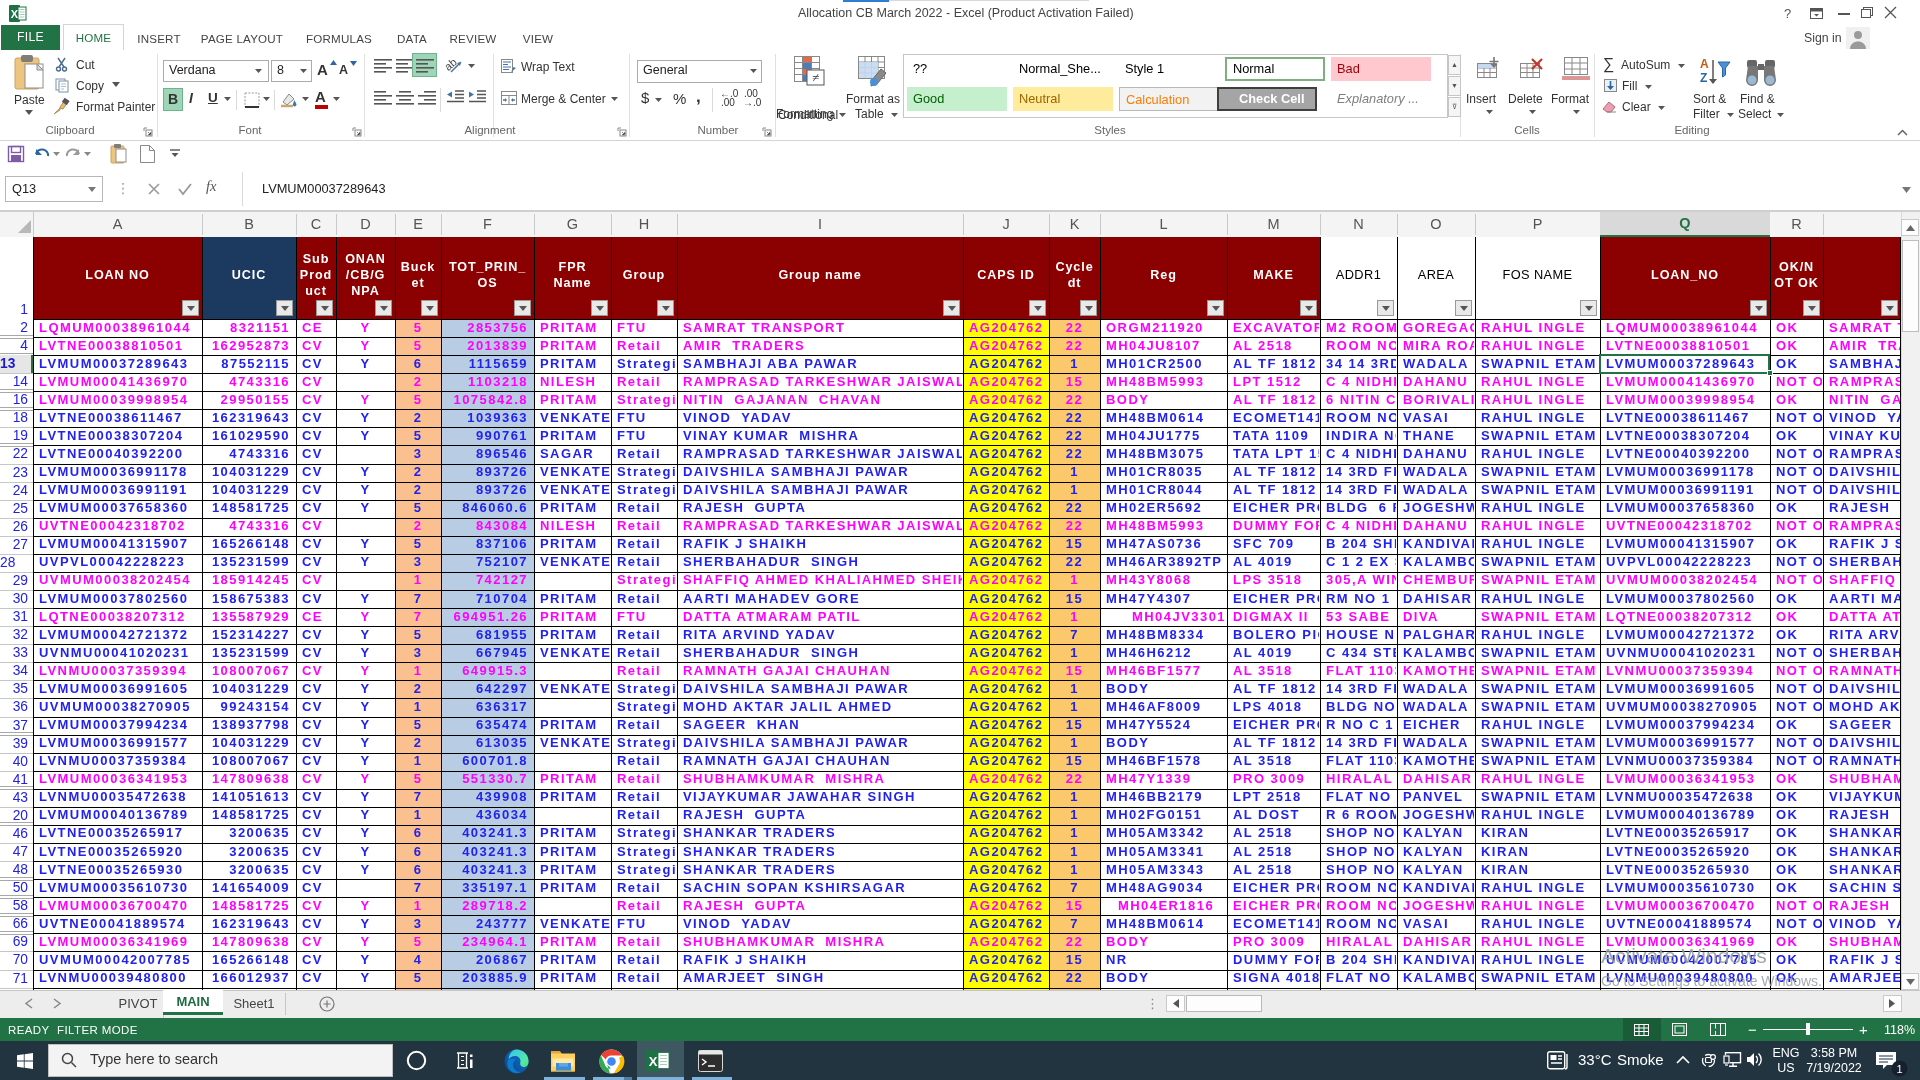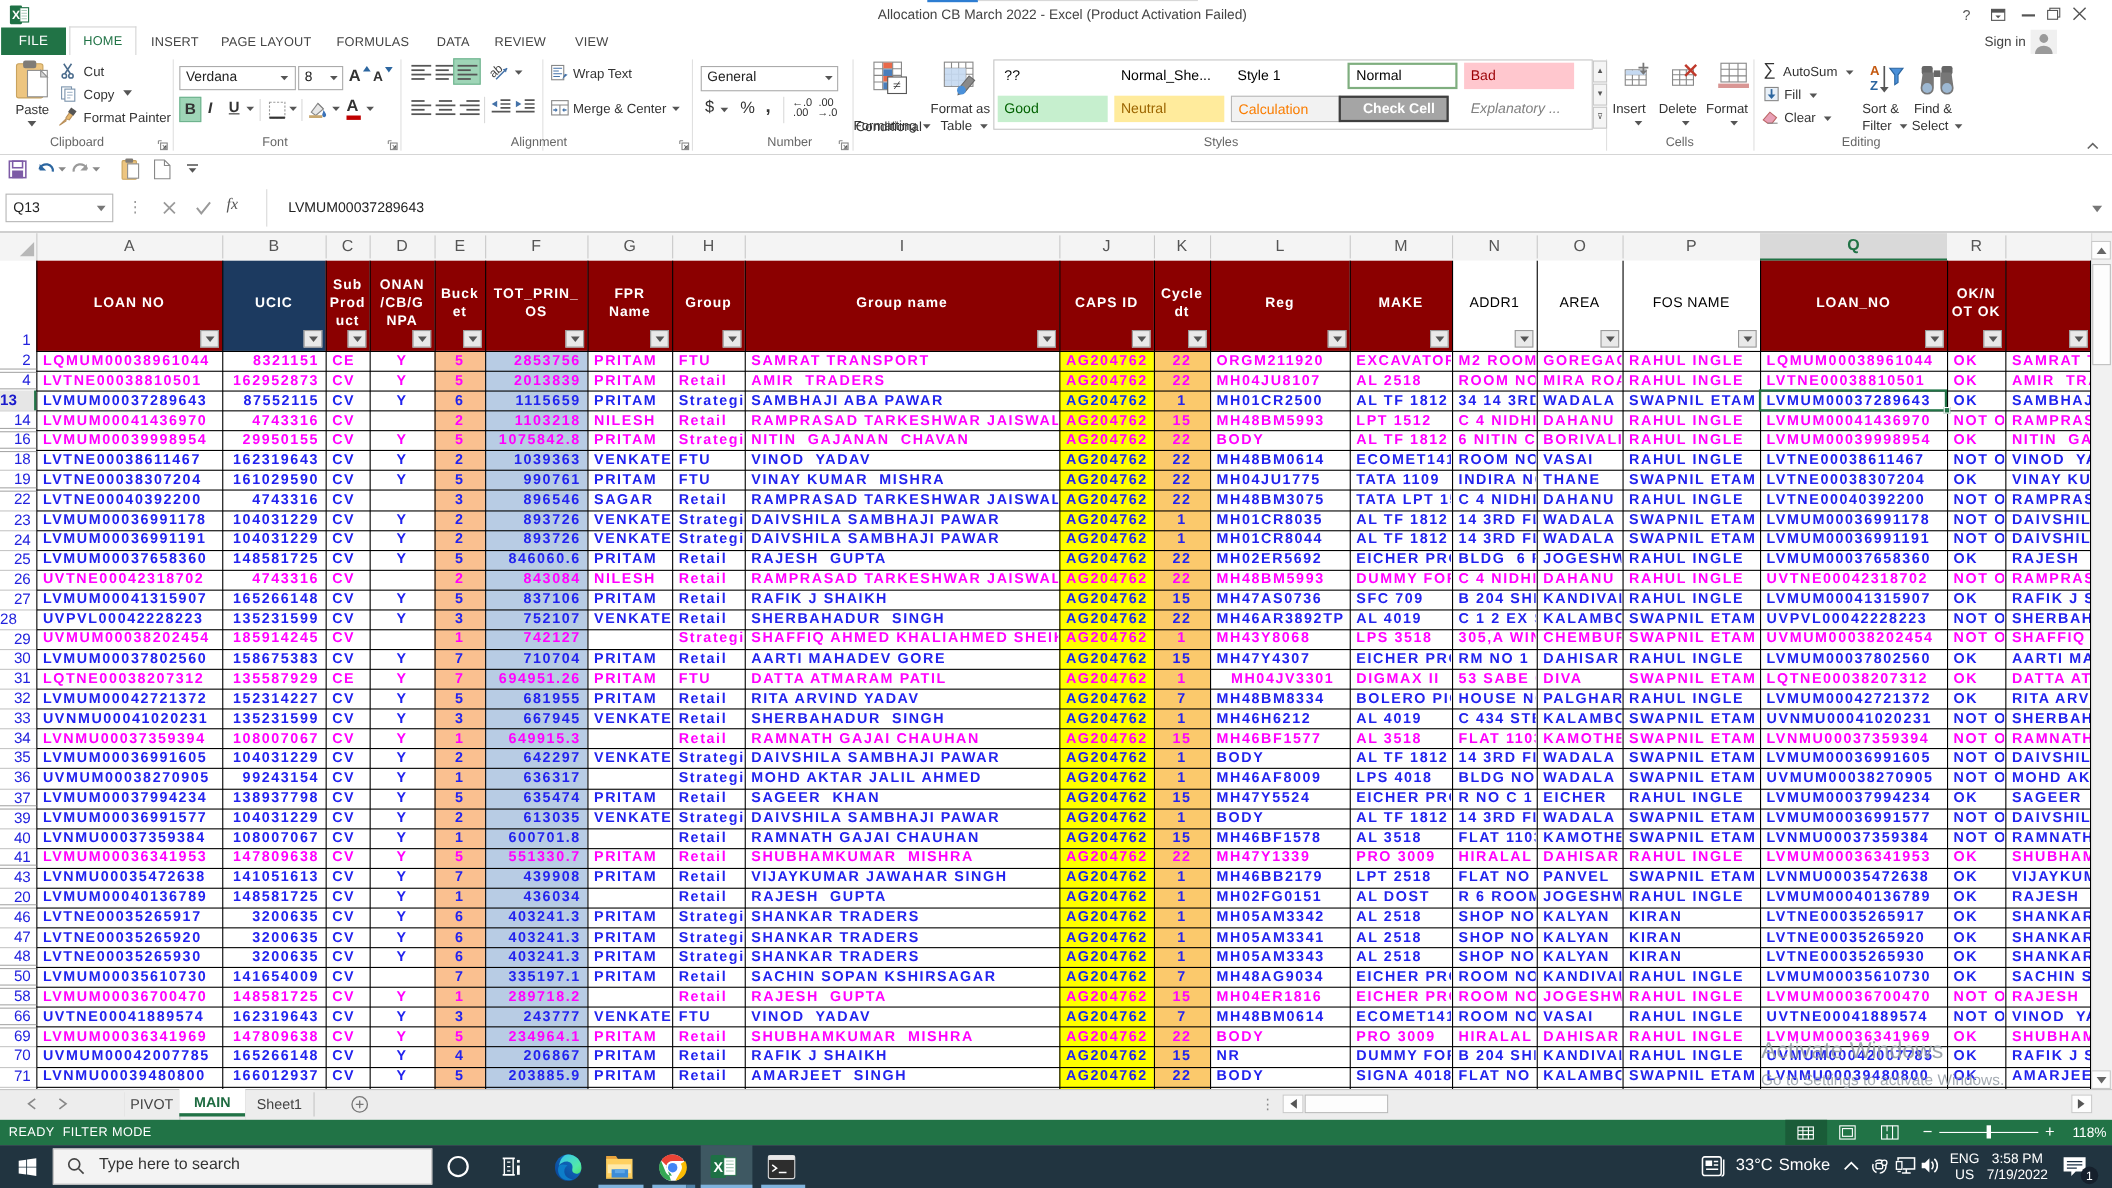--- a/index.html
+++ b/index.html
@@ -975,21 +975,21 @@
 <div class="cell m" style="left:203px;top:607.62px;width:92px;padding-right:5px;text-align:right;">135587929</div>
 <div class="cell m" style="left:297px;top:607.62px;width:38px;padding-left:5px;text-align:left;">CE</div>
 <div class="cell m" style="left:337px;top:607.62px;width:57px;text-align:center;">Y</div>
 <div class="cell m" style="left:396px;top:607.62px;width:44px;text-align:center;">7</div>
 <div class="cell m" style="left:442px;top:607.62px;width:91px;padding-right:5px;text-align:right;">694951.26</div>
 <div class="cell m" style="left:535px;top:607.62px;width:75px;padding-left:5px;text-align:left;">PRITAM</div>
 <div class="cell m" style="left:612px;top:607.62px;width:64px;padding-left:5px;text-align:left;">FTU</div>
 <div class="cell m" style="left:678px;top:607.62px;width:284px;padding-left:5px;text-align:left;">DATTA ATMARAM PATIL</div>
 <div class="cell m" style="left:964px;top:607.62px;width:84px;padding-left:5px;text-align:left;">AG204762</div>
 <div class="cell m" style="left:1050px;top:607.62px;width:49px;text-align:center;">1</div>
-<div class="cell m" style="left:1101px;top:607.62px;width:125px;padding-left:5px;text-align:center;">MH04JV3301</div>
+<div class="cell m" style="left:1101px;top:607.62px;width:125px;padding-left:5px;text-align:right;">MH04JV3301</div>
 <div class="cell m" style="left:1228px;top:607.62px;width:91px;padding-left:5px;text-align:left;">DIGMAX II</div>
 <div class="cell m" style="left:1321px;top:607.62px;width:75px;padding-left:5px;text-align:left;">53 SABE G</div>
 <div class="cell m" style="left:1398px;top:607.62px;width:76px;padding-left:5px;text-align:left;">DIVA</div>
 <div class="cell m" style="left:1476px;top:607.62px;width:123px;padding-left:5px;text-align:left;">SWAPNIL ETAM</div>
 <div class="cell m" style="left:1601px;top:607.62px;width:168px;padding-left:5px;text-align:left;">LQTNE00038207312</div>
 <div class="cell m" style="left:1771px;top:607.62px;width:51px;padding-left:5px;text-align:left;">OK</div>
 <div class="cell m" style="left:1824px;top:607.62px;width:76px;padding-left:5px;text-align:left;">DATTA ATMARAM PATIL</div>
 <div class="cell b" style="left:34px;top:625.69px;width:167px;padding-left:5px;text-align:left;">LVMUM00042721372</div>
 <div class="cell b" style="left:203px;top:625.69px;width:92px;padding-right:5px;text-align:right;">152314227</div>
 <div class="cell b" style="left:297px;top:625.69px;width:38px;padding-left:5px;text-align:left;">CV</div>
@@ -1273,21 +1273,21 @@
 <div class="cell m" style="left:34px;top:896.74px;width:167px;padding-left:5px;text-align:left;">LVMUM00036700470</div>
 <div class="cell m" style="left:203px;top:896.74px;width:92px;padding-right:5px;text-align:right;">148581725</div>
 <div class="cell m" style="left:297px;top:896.74px;width:38px;padding-left:5px;text-align:left;">CV</div>
 <div class="cell m" style="left:337px;top:896.74px;width:57px;text-align:center;">Y</div>
 <div class="cell m" style="left:396px;top:896.74px;width:44px;text-align:center;">1</div>
 <div class="cell m" style="left:442px;top:896.74px;width:91px;padding-right:5px;text-align:right;">289718.2</div>
 <div class="cell m" style="left:612px;top:896.74px;width:64px;padding-left:5px;text-align:left;">Retail</div>
 <div class="cell m" style="left:678px;top:896.74px;width:284px;padding-left:5px;text-align:left;">RAJESH  GUPTA</div>
 <div class="cell m" style="left:964px;top:896.74px;width:84px;padding-left:5px;text-align:left;">AG204762</div>
 <div class="cell m" style="left:1050px;top:896.74px;width:49px;text-align:center;">15</div>
-<div class="cell m" style="left:1101px;top:896.74px;width:125px;padding-left:5px;text-align:left;">MH04ER1816</div>
+<div class="cell m" style="left:1101px;top:896.74px;width:125px;padding-left:5px;text-align:center;">MH04ER1816</div>
 <div class="cell m" style="left:1228px;top:896.74px;width:91px;padding-left:5px;text-align:left;">EICHER PRO</div>
 <div class="cell m" style="left:1321px;top:896.74px;width:75px;padding-left:5px;text-align:left;">ROOM NO</div>
 <div class="cell m" style="left:1398px;top:896.74px;width:76px;padding-left:5px;text-align:left;">JOGESHWARI</div>
 <div class="cell m" style="left:1476px;top:896.74px;width:123px;padding-left:5px;text-align:left;">RAHUL INGLE</div>
 <div class="cell m" style="left:1601px;top:896.74px;width:168px;padding-left:5px;text-align:left;">LVMUM00036700470</div>
 <div class="cell m" style="left:1771px;top:896.74px;width:51px;padding-left:5px;text-align:left;">NOT OK</div>
 <div class="cell m" style="left:1824px;top:896.74px;width:76px;padding-left:5px;text-align:left;">RAJESH  GUPTA</div>
 <div class="cell b" style="left:34px;top:914.8100000000001px;width:167px;padding-left:5px;text-align:left;">UVTNE00041889574</div>
 <div class="cell b" style="left:203px;top:914.8100000000001px;width:92px;padding-right:5px;text-align:right;">162319643</div>
 <div class="cell b" style="left:297px;top:914.8100000000001px;width:38px;padding-left:5px;text-align:left;">CV</div>

